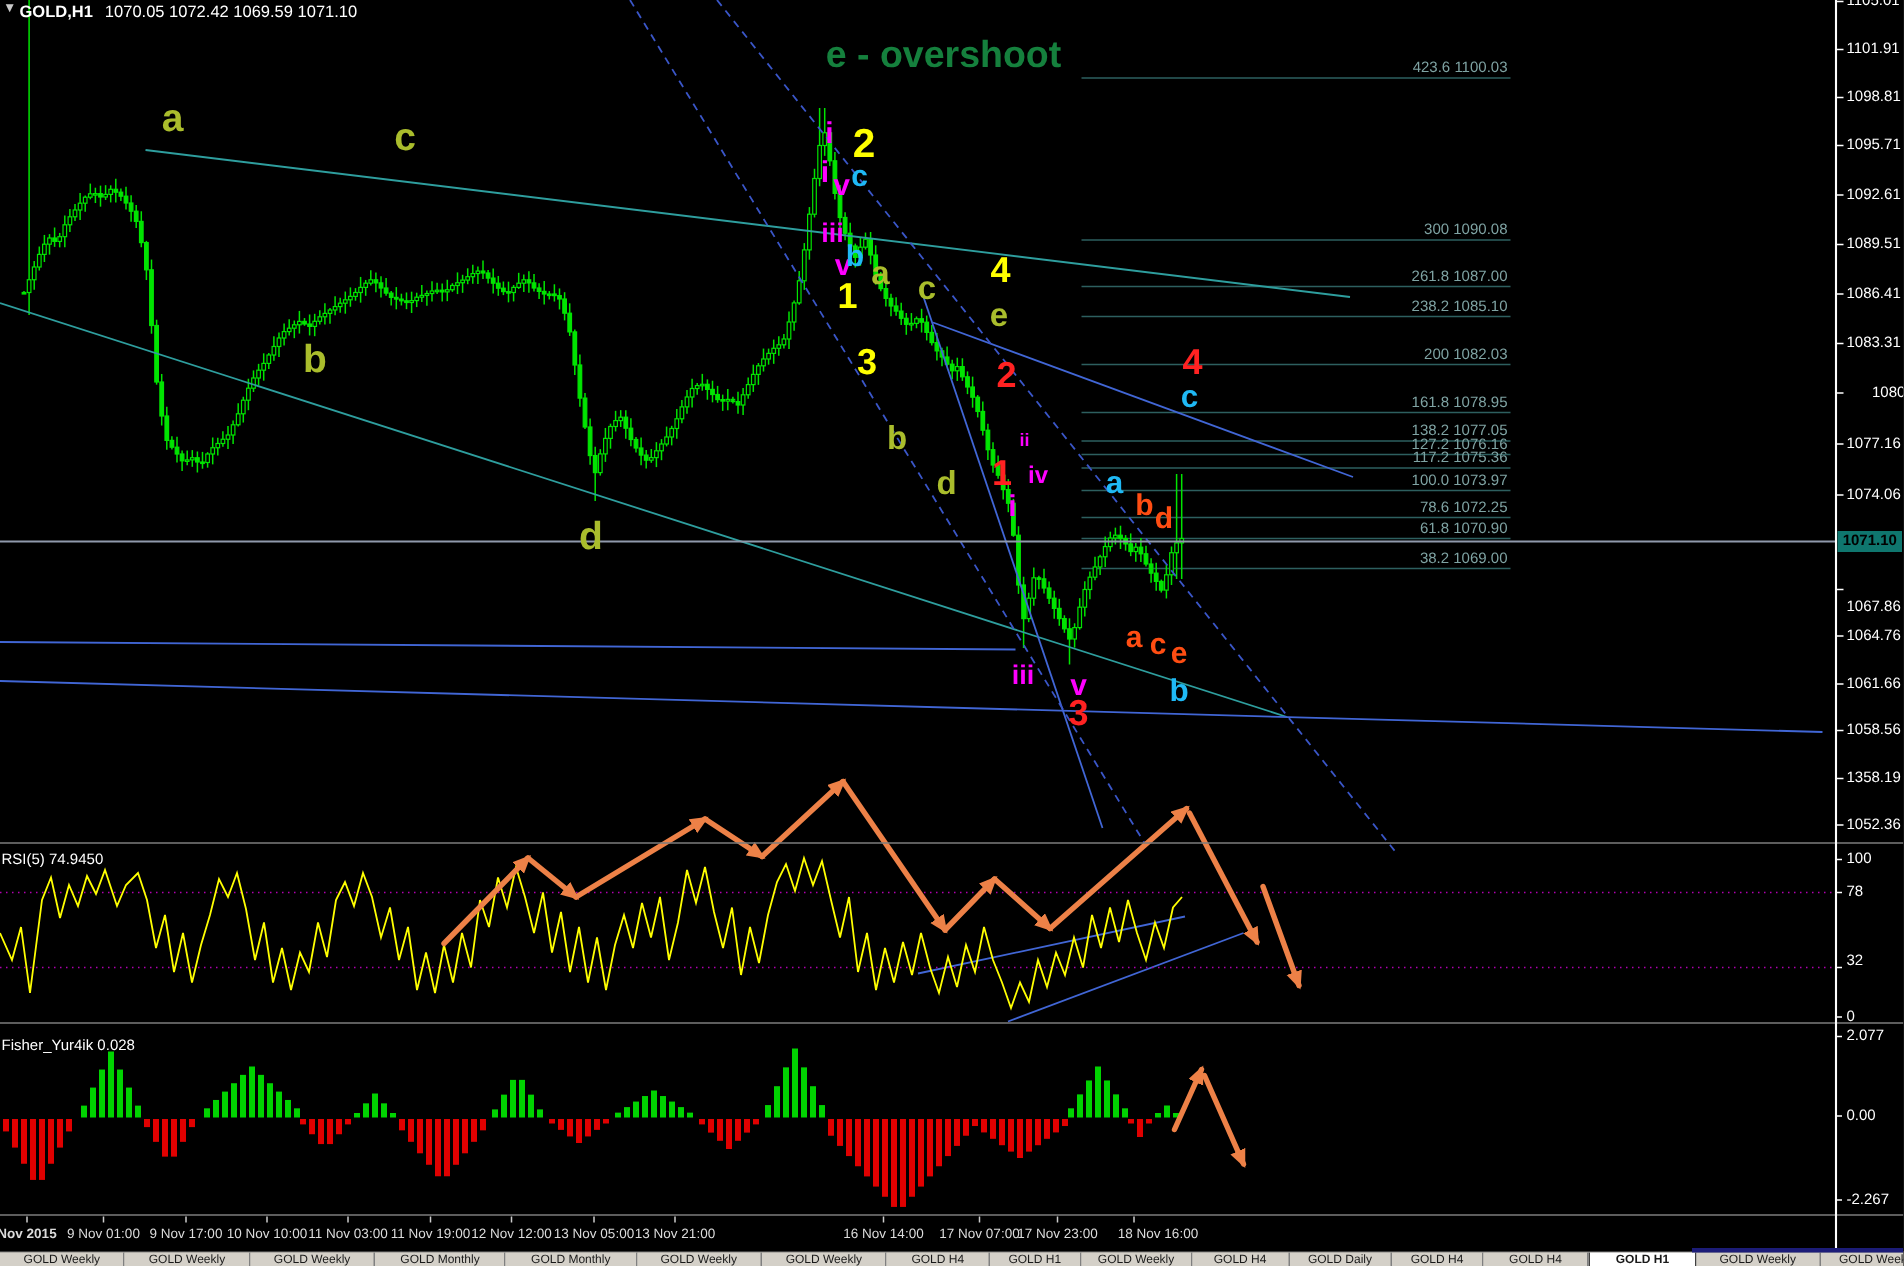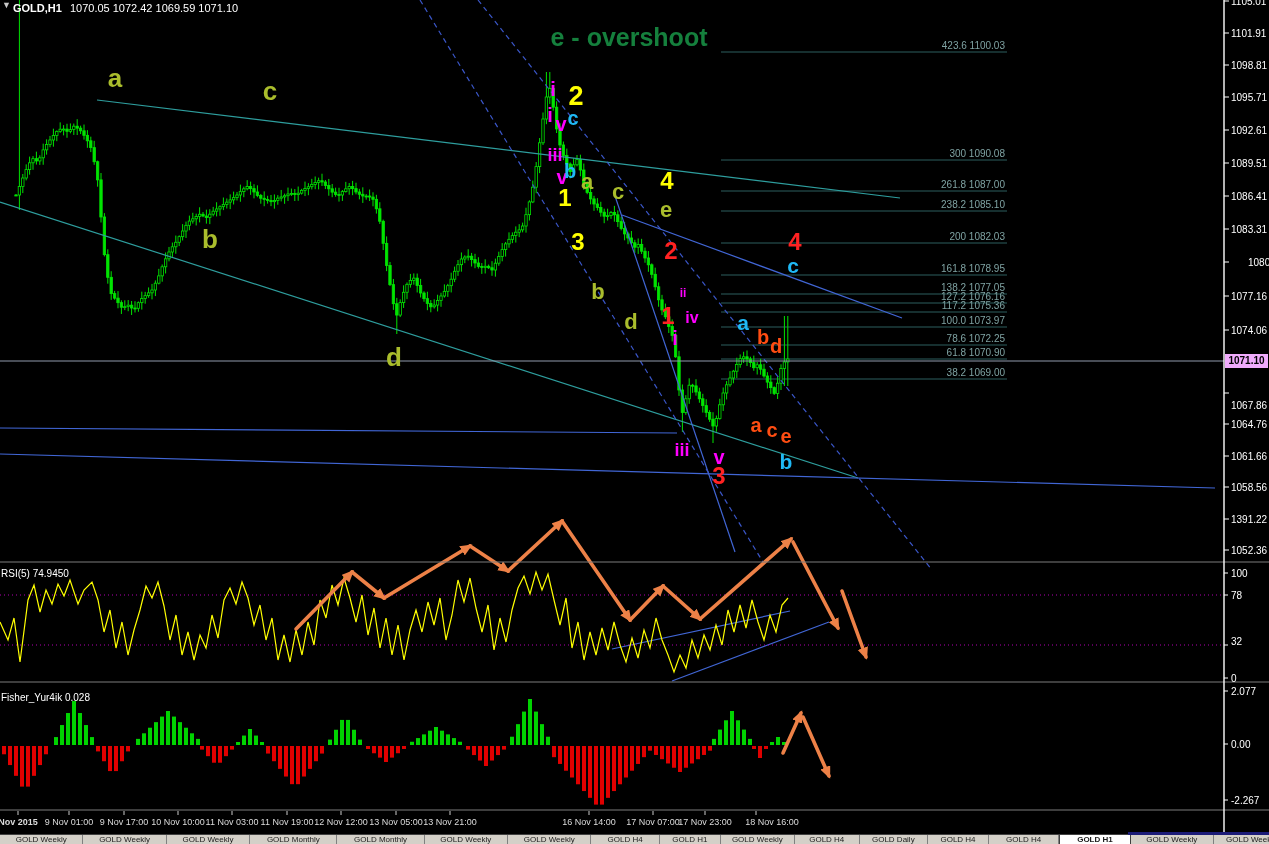--- a/index.html
+++ b/index.html
@@ -9,21 +9,21 @@
   .title{position:absolute;left:13px;top:2px;color:#ffffff;font-size:11px;white-space:nowrap;}
   .title b{font-weight:bold;margin-right:8px;}
   .tri{position:absolute;left:2px;top:0px;color:#c8c8c8;font-size:9px;}
   .lbl{position:absolute;transform:translate(-50%,-50%);font-weight:bold;line-height:1;white-space:nowrap;}
   .axis-lbl{position:absolute;left:1231px;color:#ffffff;font-size:10px;transform:translateY(-50%);white-space:nowrap;}
   .scale-lbl{position:absolute;left:1231px;color:#ffffff;font-size:10px;transform:translateY(-50%);}
   .fib-lbl{position:absolute;color:#7fa3a3;font-size:10px;transform:translateY(-100%);white-space:nowrap;}
   .time-lbl{position:absolute;top:817px;color:#dcdcdc;font-size:9px;transform:translateX(-50%);white-space:nowrap;}
   .ind-lbl{position:absolute;left:1px;color:#ffffff;font-size:10px;white-space:nowrap;}
   .overshoot{position:absolute;font-weight:bold;font-size:25px;white-space:nowrap;}
-  .pricebox{position:absolute;left:1225px;top:354px;width:43px;height:14px;background:#f0abfc;
+  .pricebox{position:absolute;left:1225px;top:354px;width:43px;height:14px;background:#0f766e;
             color:#000;font-size:10px;font-weight:bold;text-align:center;line-height:14px;}
   .tabbar{position:absolute;left:0;top:834px;width:1290px;height:11px;background:#d4d0c8;
           display:flex;border-top:1px solid #404040;}
   .tab{height:11px;font-size:8px;line-height:10px;text-align:center;color:#1a1a1a;
        border-right:1px solid #808080;overflow:hidden;white-space:nowrap;background:#d4d0c8;}
   .tab.active{background:#ffffff;border-left:1px solid #404040;border-right:1px solid #404040;font-weight:bold;}
   .navstrip{position:absolute;left:1128px;top:832px;width:141px;height:3px;background:#1c1c78;}
 </style>
 </head>
 <body>
@@ -751,21 +751,21 @@
       <div class="axis-lbl" style="top: 163px;">1089.51</div>
       <div class="axis-lbl" style="top: 196px;">1086.41</div>
       <div class="axis-lbl" style="top: 229px;">1083.31</div>
       <div class="axis-lbl" style="top: 262px; margin-left: 17px;">1080.21</div>
       <div class="axis-lbl" style="top: 296px;">1077.16</div>
       <div class="axis-lbl" style="top: 330px;">1074.06</div>
       <div class="axis-lbl" style="top: 393px; margin-top: 12px;">1067.86</div>
       <div class="axis-lbl" style="top: 424px;">1064.76</div>
       <div class="axis-lbl" style="top: 456px;">1061.66</div>
       <div class="axis-lbl" style="top: 487px;">1058.56</div>
-      <div class="axis-lbl" style="top: 519px;">1391.22</div>
+      <div class="axis-lbl" style="top: 519px;">1358.19</div>
       <div class="axis-lbl" style="top: 550px;">1052.36</div>
       <div class="scale-lbl" style="top: 573px;">100</div>
       <div class="scale-lbl" style="top: 595px;">78</div>
       <div class="scale-lbl" style="top: 641px;">32</div>
       <div class="scale-lbl" style="top: 678px;">0</div>
       <div class="scale-lbl" style="top: 691px;">2.077</div>
       <div class="scale-lbl" style="top: 744px;">0.00</div>
       <div class="scale-lbl" style="top: 800px;">-2.267</div>
       <div class="time-lbl" style="left: 18px; font-weight: bold;">Nov 2015</div>
       <div class="time-lbl" style="left: 69px;">9 Nov 01:00</div>

